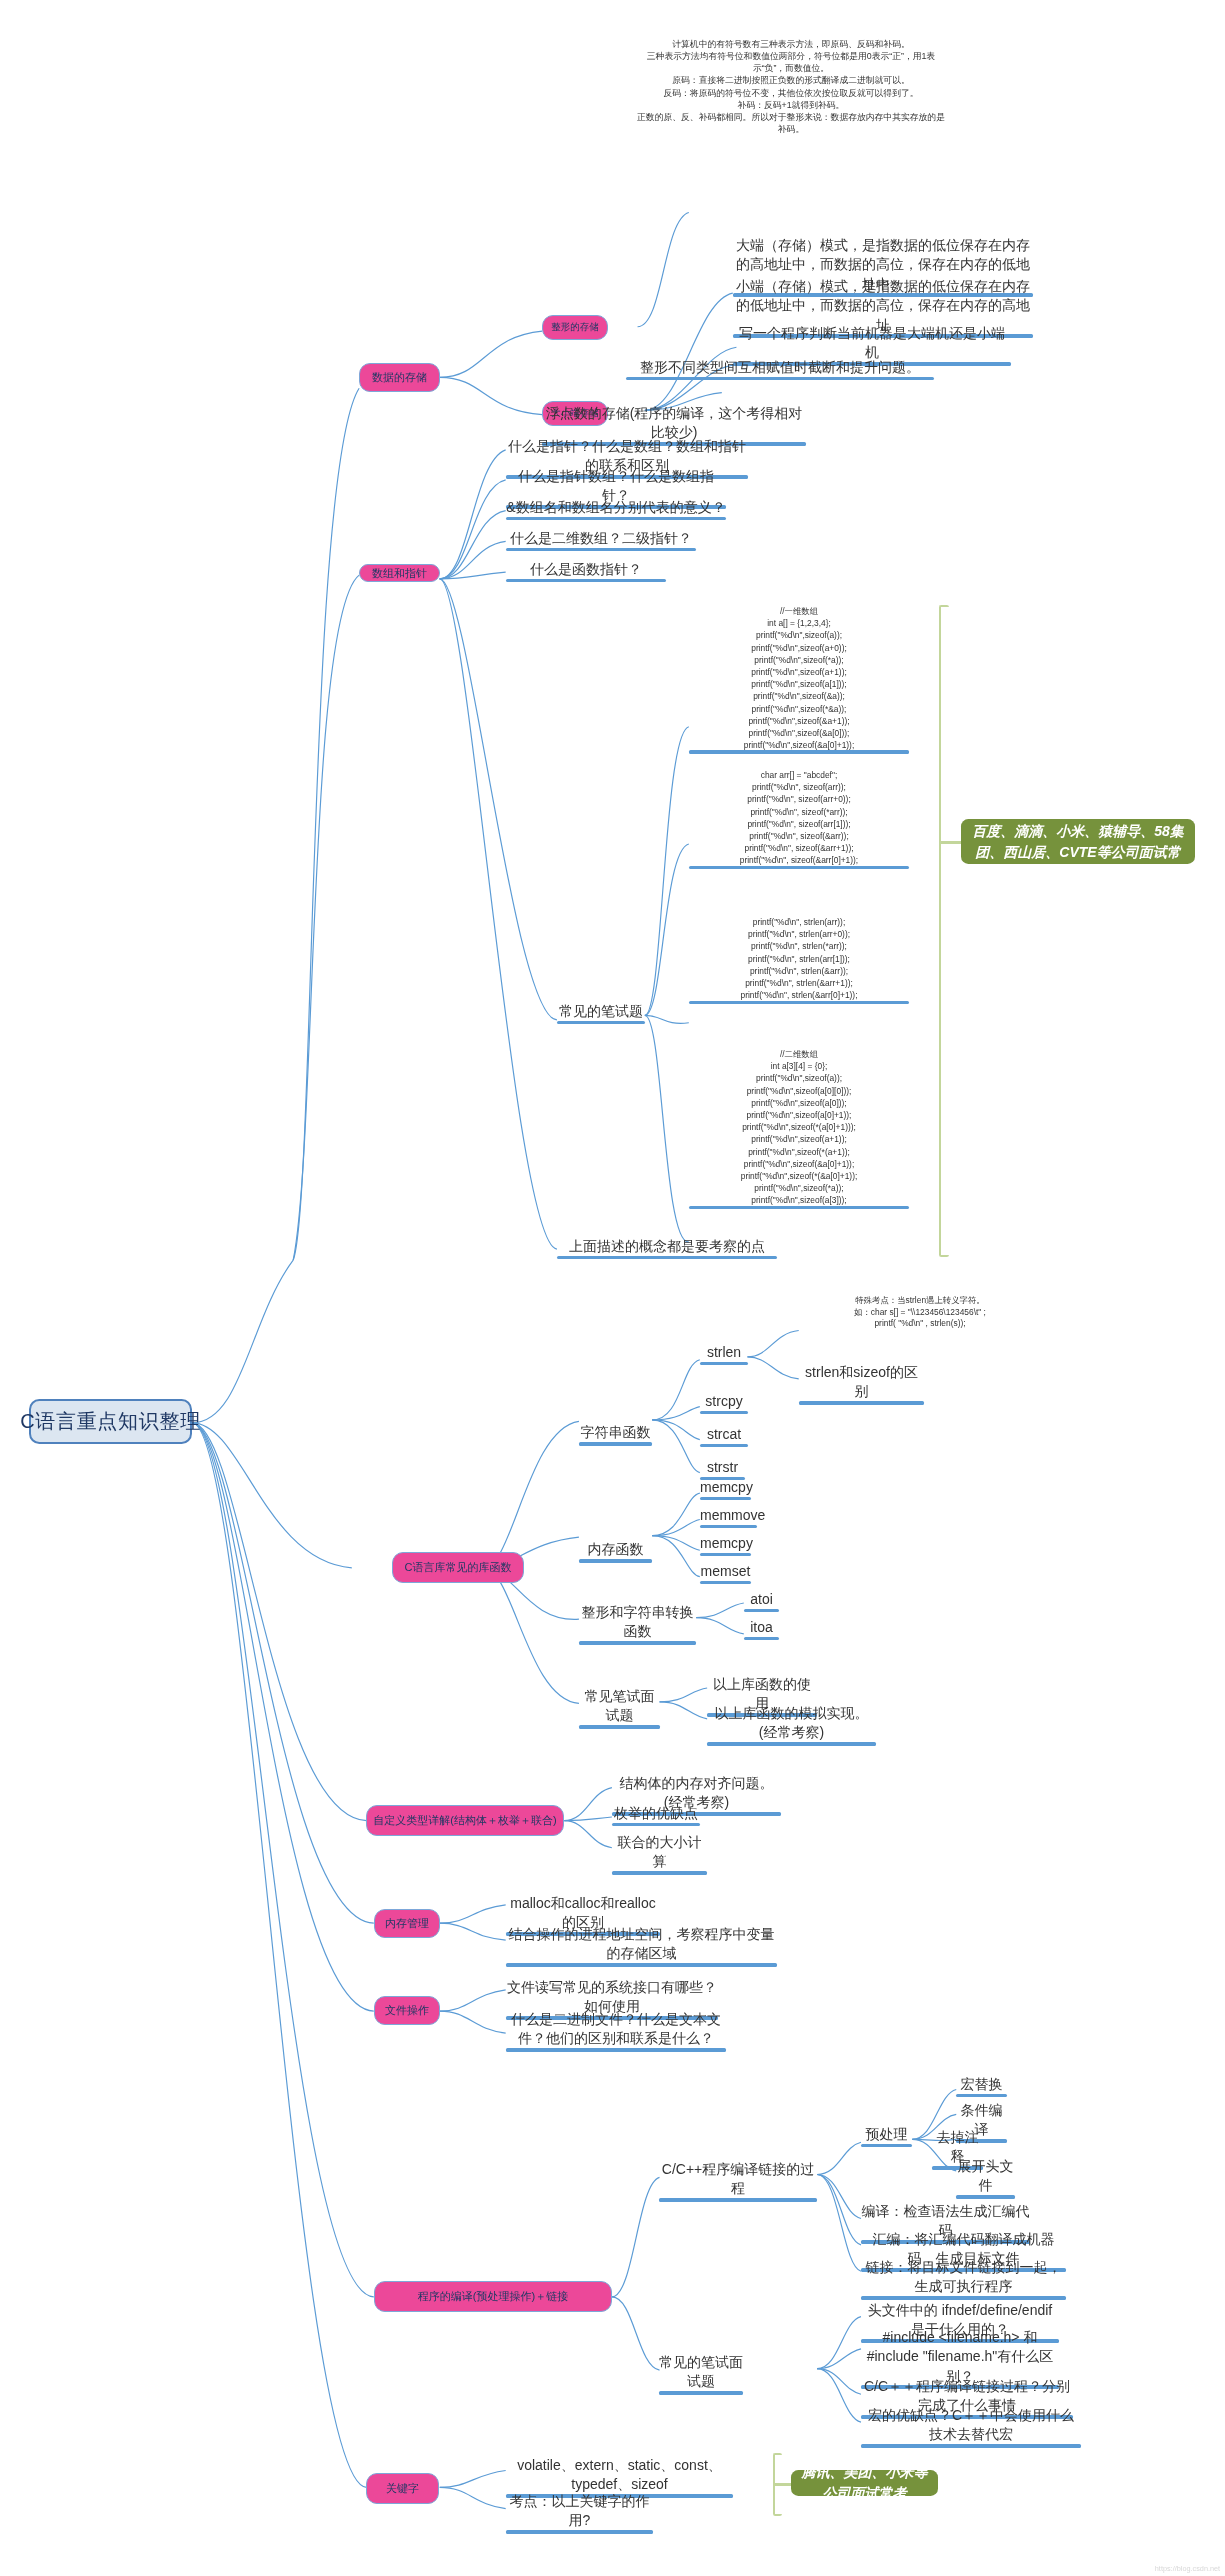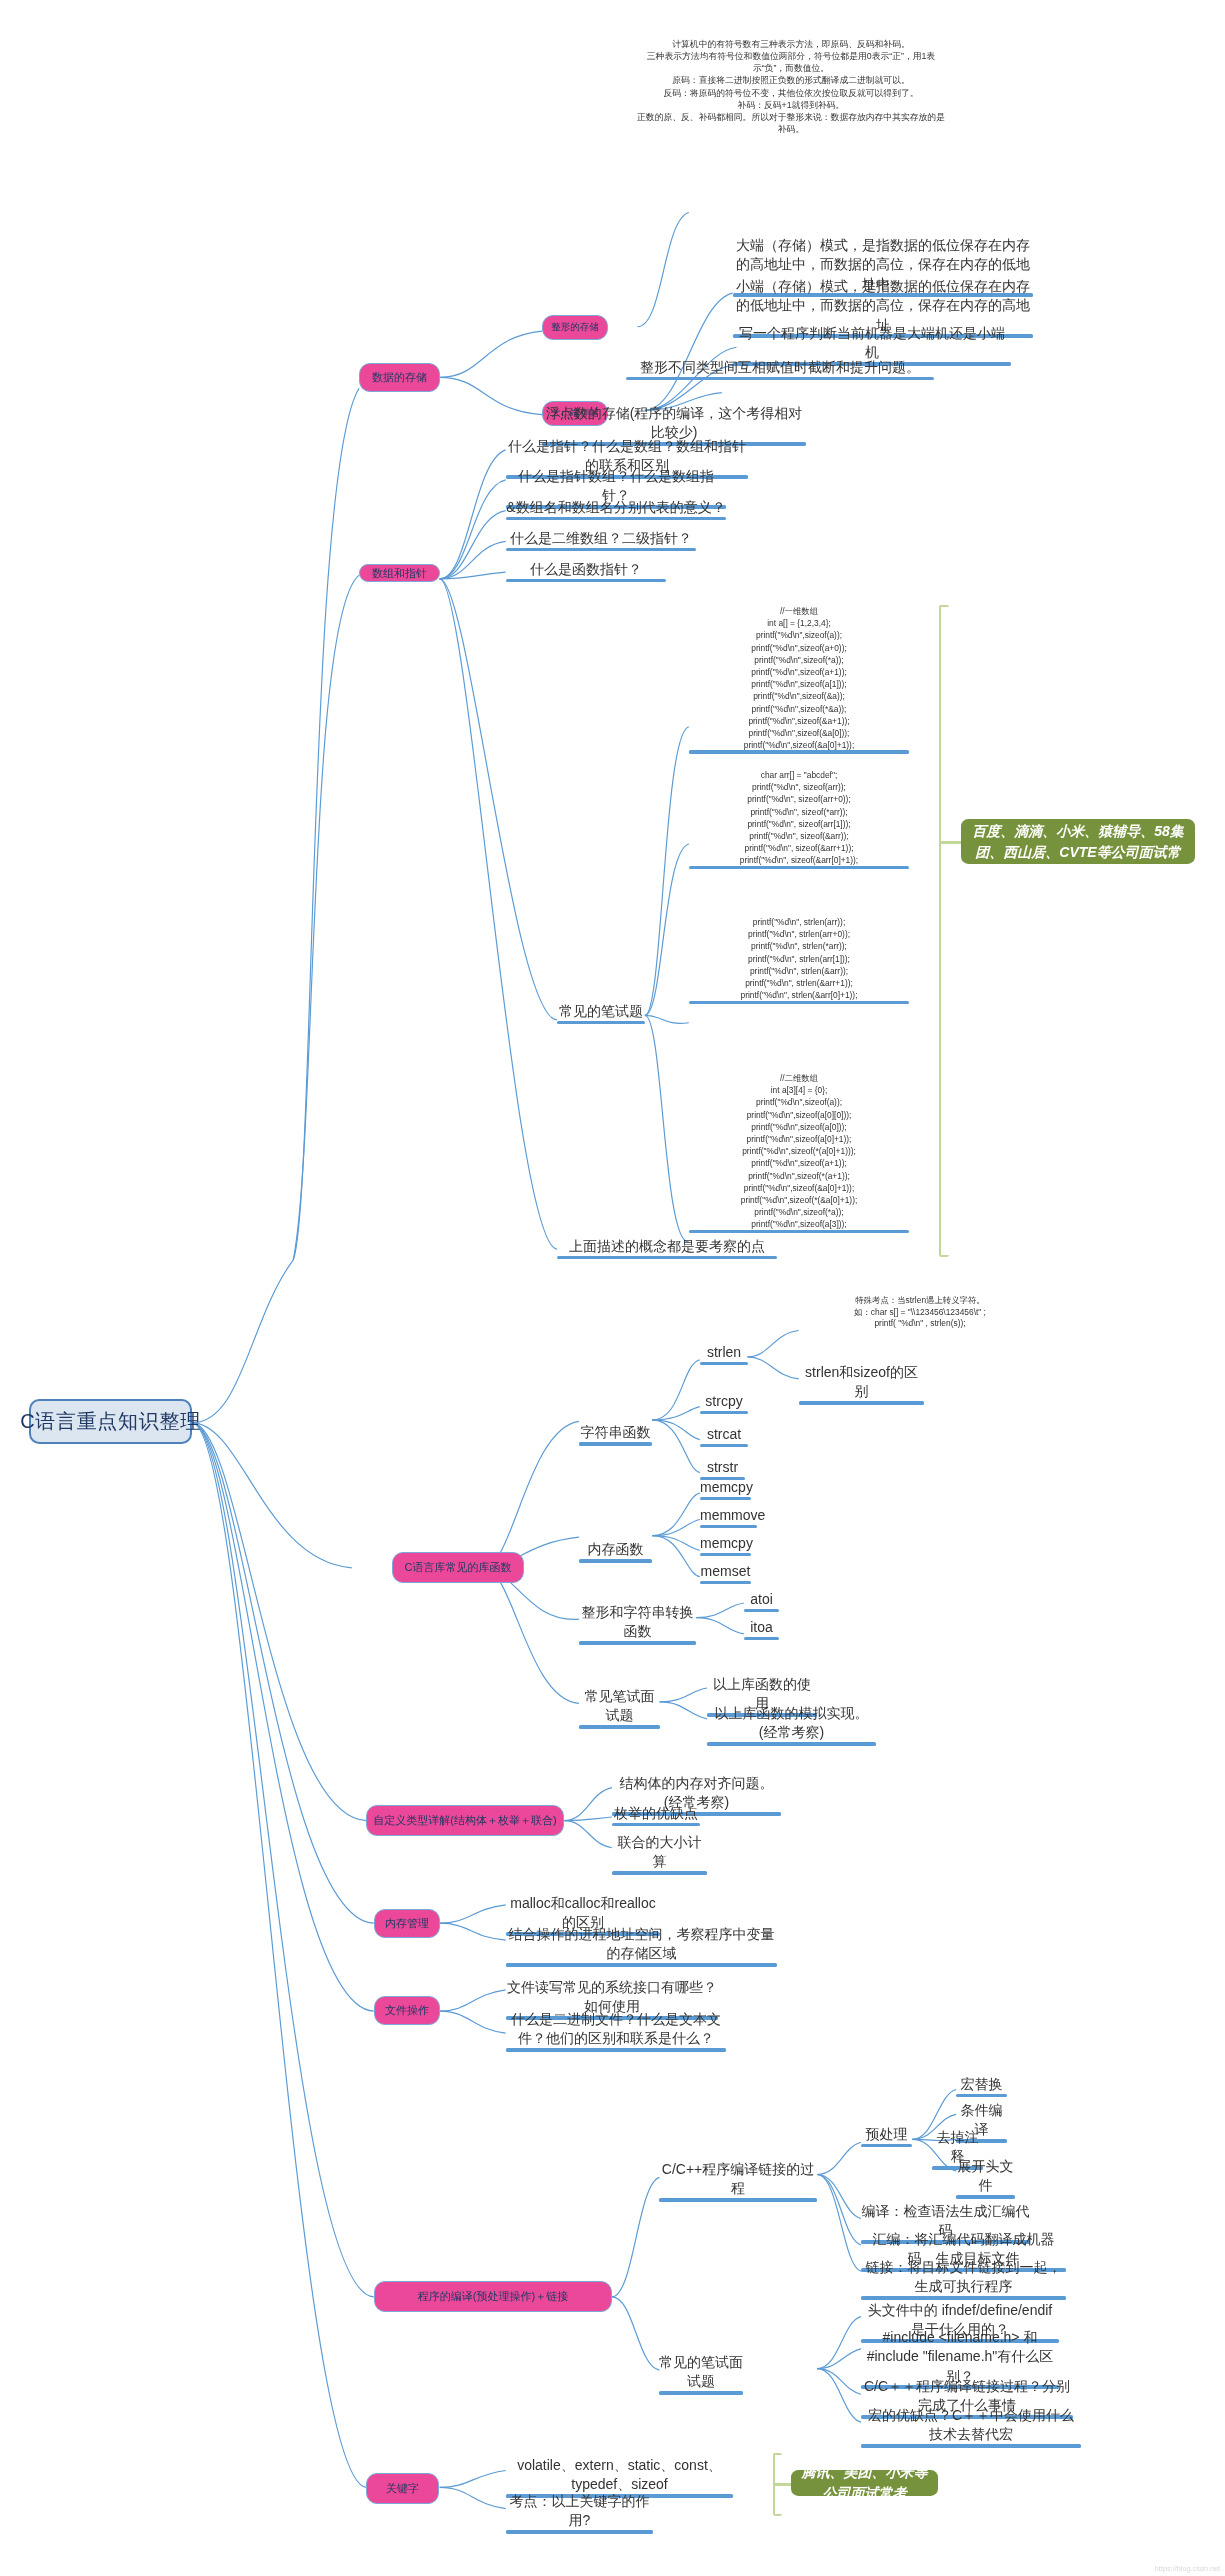--- a/index.html
+++ b/index.html
@@ -262,21 +262,21 @@
 printf("%d\n", sizeof(&amp;arr[0]+1));</div>
 
   <div class="bar-node code" style="left:689px; top:916px; width:220px;">printf("%d\n", strlen(arr));
 printf("%d\n", strlen(arr+0));
 printf("%d\n", strlen(*arr));
 printf("%d\n", strlen(arr[1]));
 printf("%d\n", strlen(&amp;arr));
 printf("%d\n", strlen(&amp;arr+1));
 printf("%d\n", strlen(&amp;arr[0]+1));</div>
 
-  <div class="bar-node code" style="left:689px; top:1048px; width:220px;margin-top:24px;">//二维数组
+  <div class="bar-node code" style="left:689px; top:1048px; width:220px;">//二维数组
 int a[3][4] = {0};
 printf("%d\n",sizeof(a));
 printf("%d\n",sizeof(a[0][0]));
 printf("%d\n",sizeof(a[0]));
 printf("%d\n",sizeof(a[0]+1));
 printf("%d\n",sizeof(*(a[0]+1)));
 printf("%d\n",sizeof(a+1));
 printf("%d\n",sizeof(*(a+1));
 printf("%d\n",sizeof(&amp;a[0]+1));
 printf("%d\n",sizeof(*(&amp;a[0]+1));

